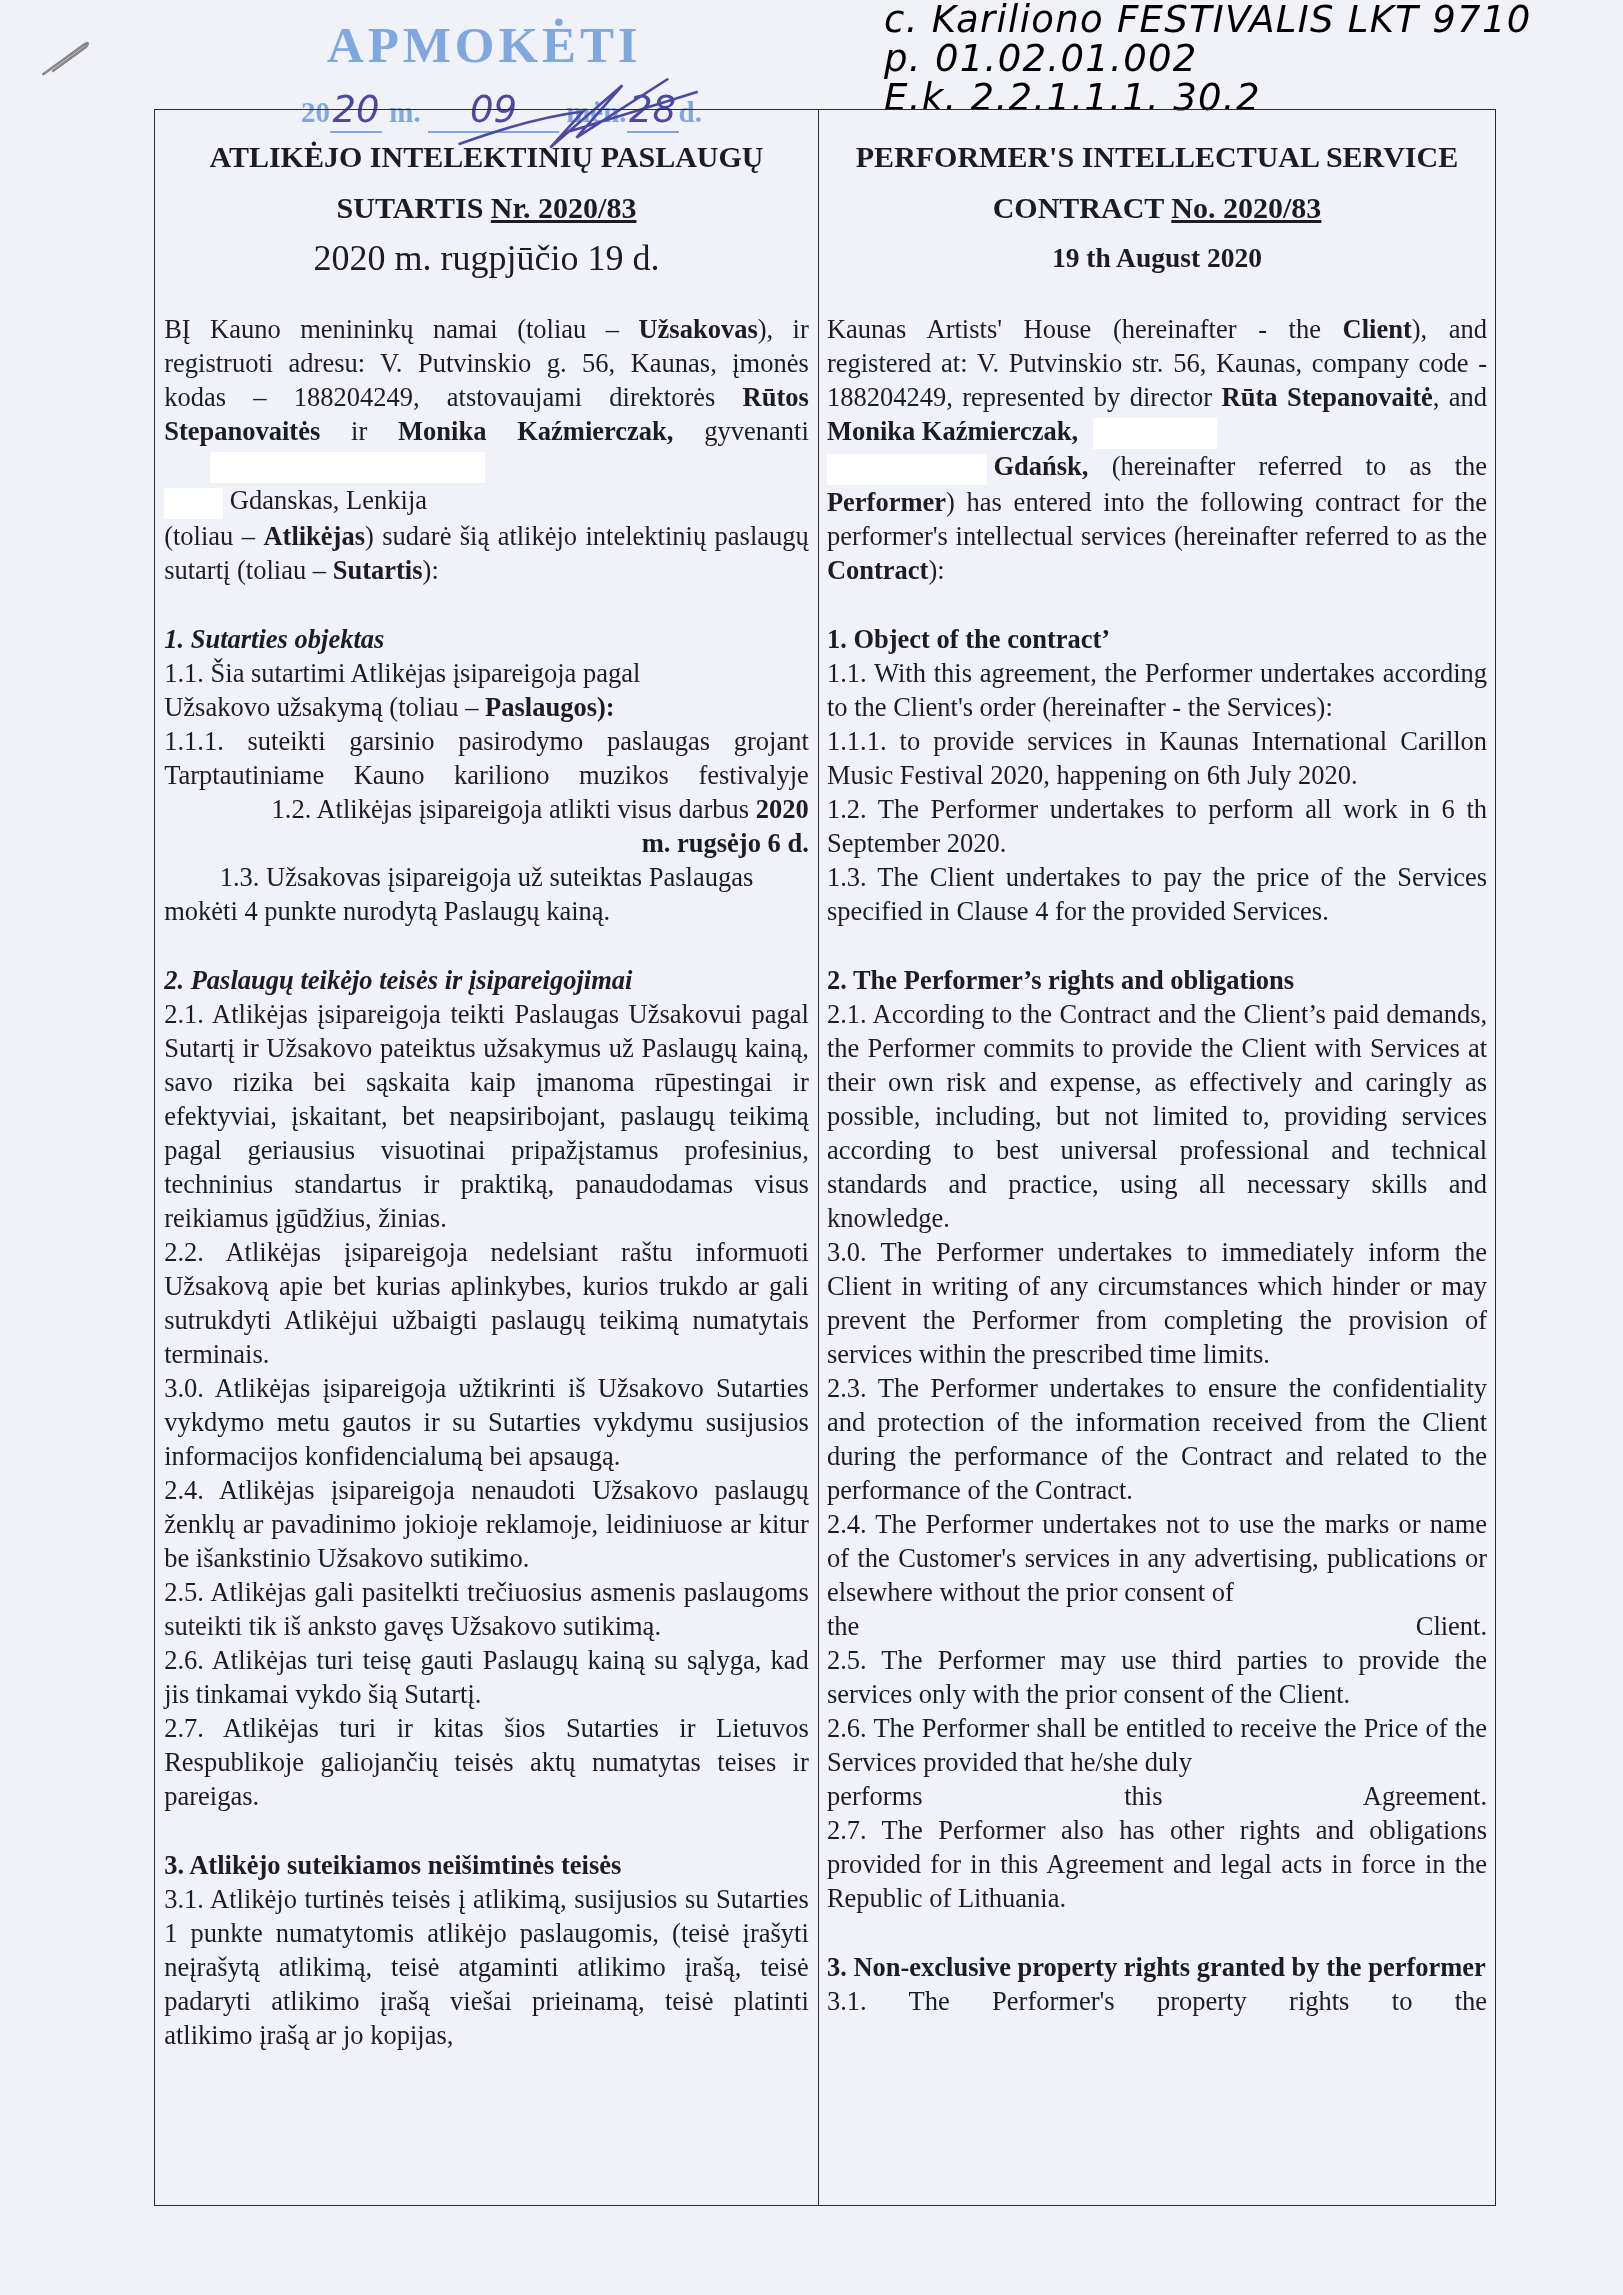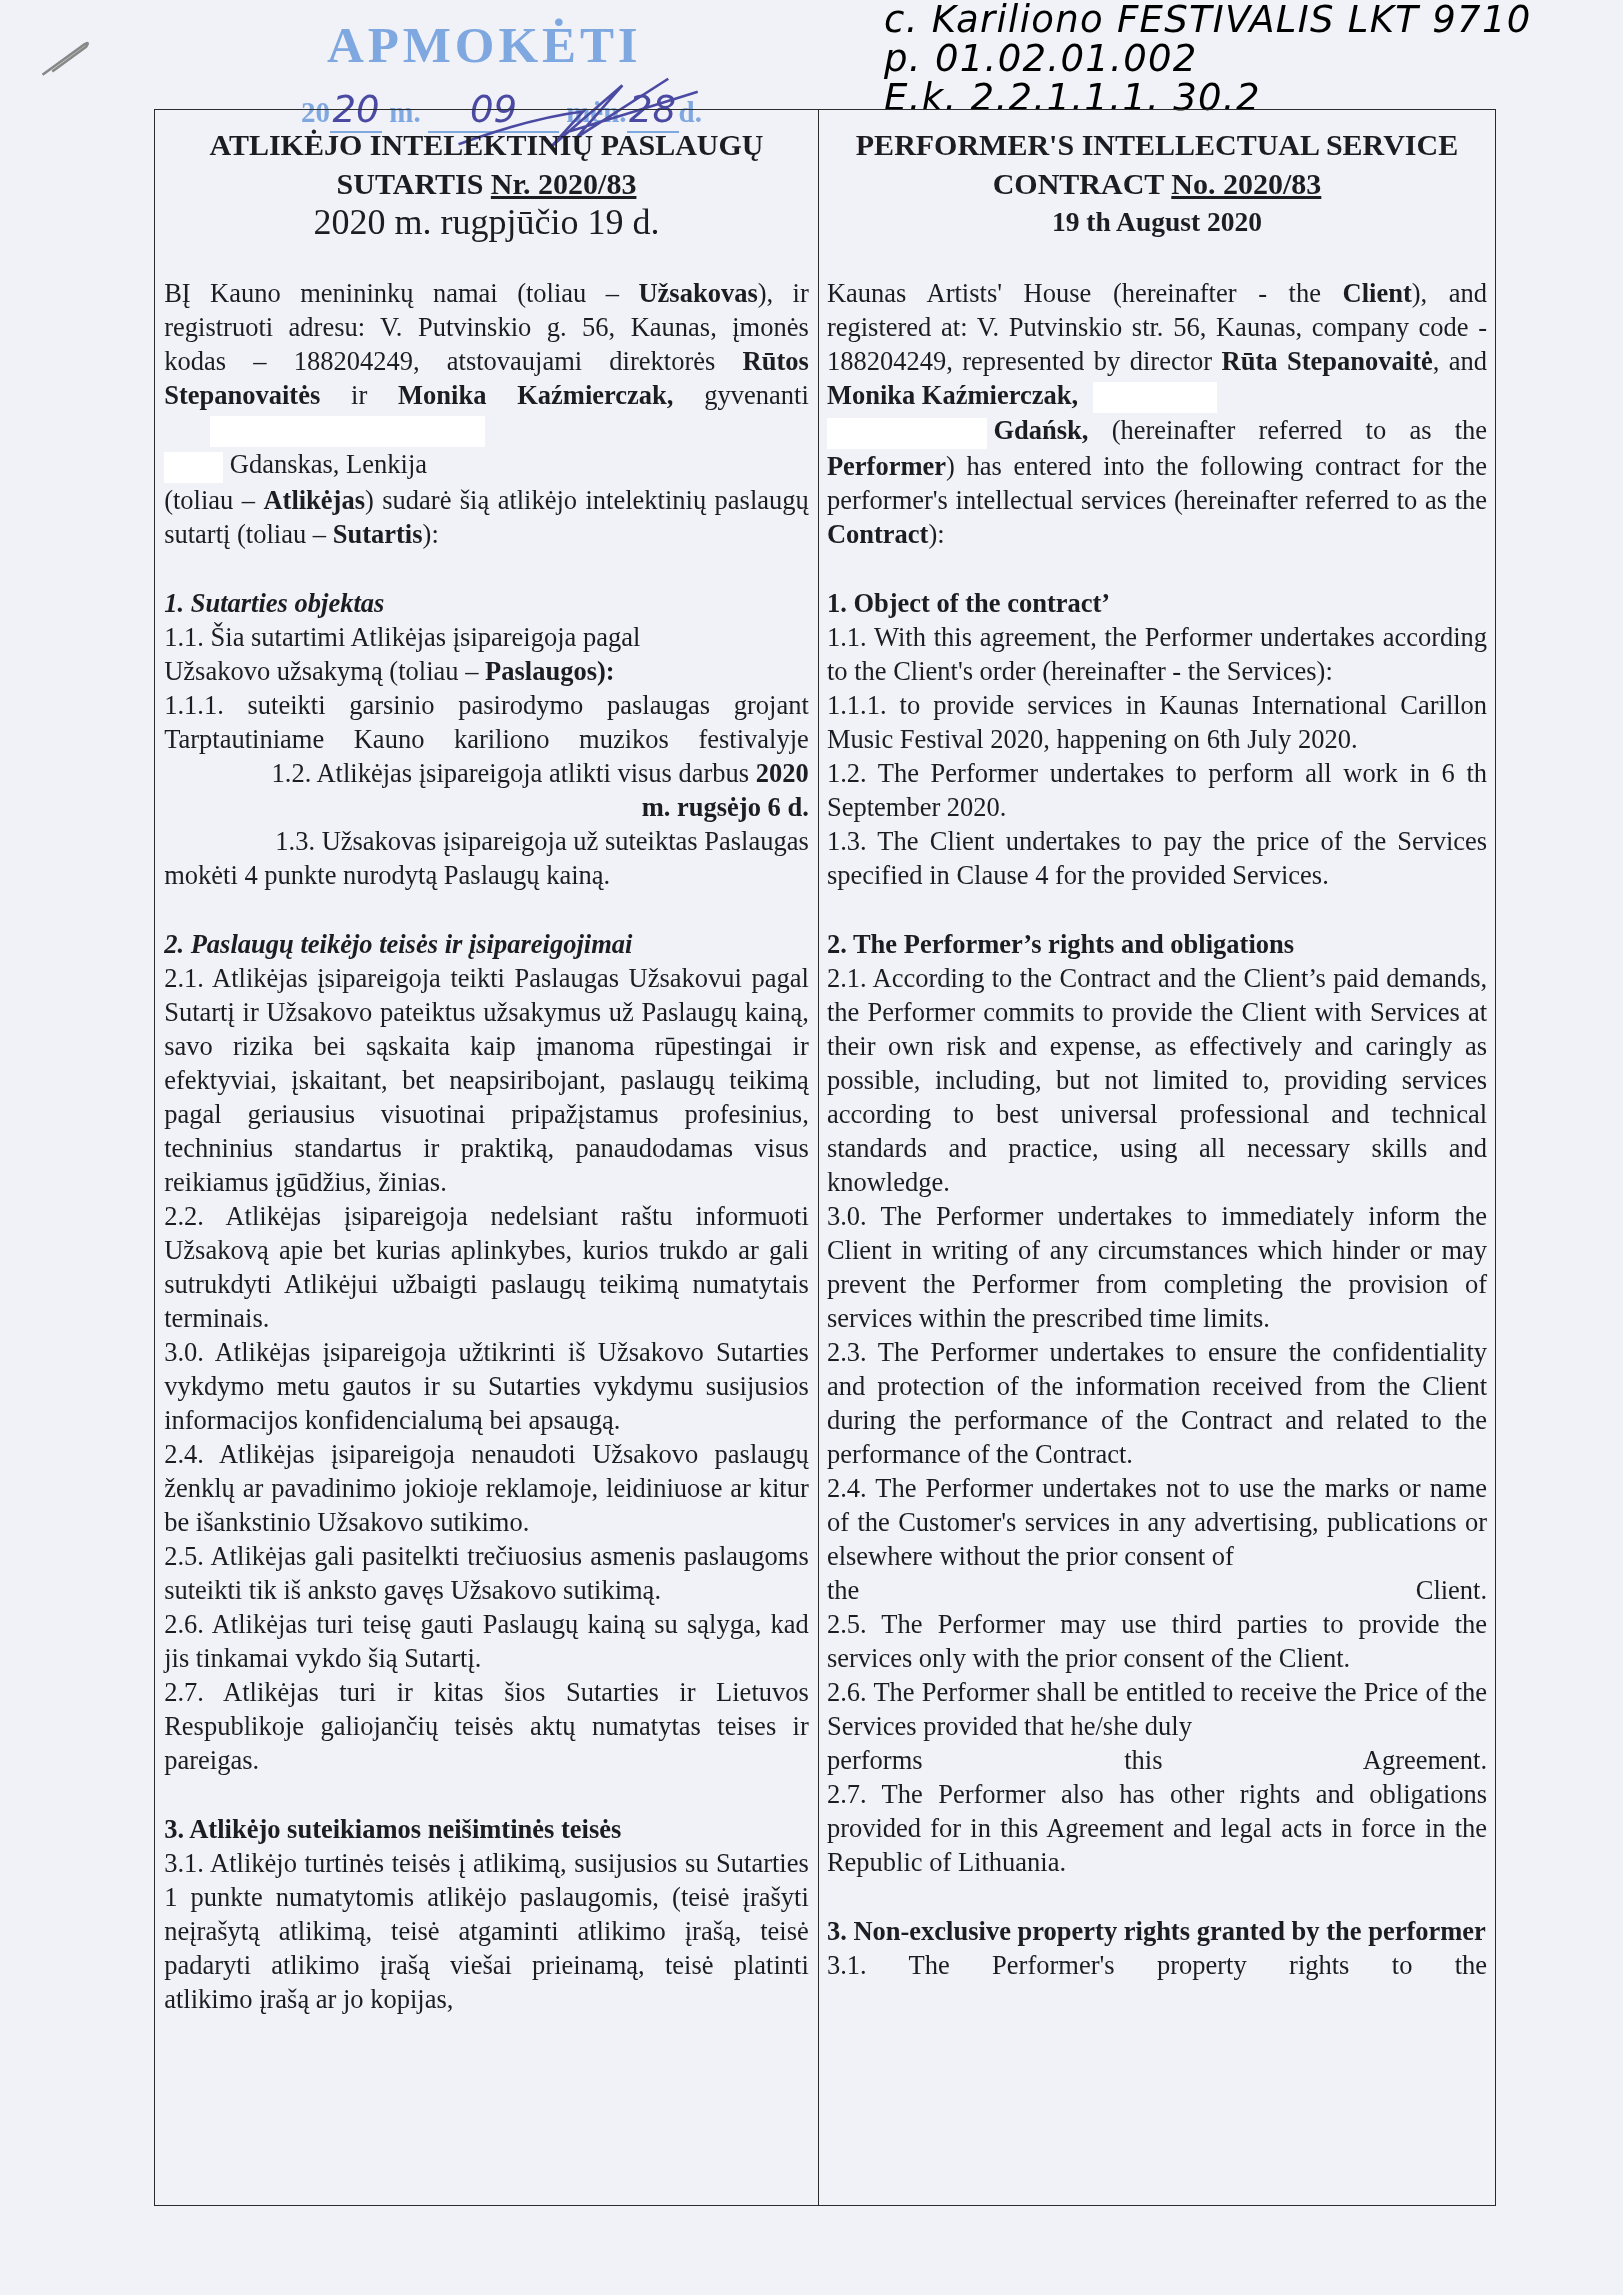--- a/index.html
+++ b/index.html
@@ -36,21 +36,21 @@
     border: 1.3px solid #2b2b2b; box-sizing: border-box;
     display: flex;
   }
   .col {
     box-sizing: border-box; height: 100%;
     font-size: 26.5px; line-height: 34px;
     text-align: justify; overflow: hidden;
   }
   .col.left { width: 664px; border-right: 1.3px solid #2b2b2b; padding: 13px 9.2px 0 9.2px; }
   .col.right { flex: 1; padding: 13px 7.9px 0 7.9px; }
-  .title { text-align: center; font-weight: bold; font-size: 30px; line-height: 35px; margin: 4px; }
+  .title { text-align: center; font-weight: bold; font-size: 30px; line-height: 35px; margin: 16px; }
   .title .u { text-decoration: underline; }
   .title-date { text-align: center; font-size: 36px; line-height: 34px; margin: 0 0 37px 0; }
   .title-date.bold { font-weight: bold; font-size: 27.5px; }
   p { margin: 0; }
   .gap { height: 35px; }
   .b { font-weight: bold; }
   .h-it { font-style: italic; font-weight: bold; }
   .h-b { font-weight: bold; }
   .redact { display: inline-block; background: #ffffff; height: 31px; vertical-align: middle; }
   .spread { text-align-last: justify; }
@@ -96,21 +96,21 @@
       <span>(toliau – </span><span class="b">Atlikėjas</span><span>) sudarė šią atlikėjo intelektinių paslaugų sutartį (toliau – </span><span class="b">Sutartis</span><span>):</span>
     </p>
     <div class="gap"></div>
 
     <p class="h-it">1. Sutarties objektas</p>
     <p style="text-align:left">1.1. Šia sutartimi Atlikėjas įsipareigoja pagal</p>
     <p style="text-align:left"><span>Užsakovo užsakymą (toliau – </span><span class="b">Paslaugos):</span></p>
     <p class="spread">1.1.1. suteikti garsinio pasirodymo paslaugas  grojant</p>
     <p class="spread">Tarptautiniame  Kauno kariliono muzikos festivalyje</p>
     <p style="text-align:right"><span>1.2. Atlikėjas įsipareigoja atlikti visus darbus </span> <span class="b">2020</span><br><span class="b">m. rugsėjo 6 d.</span></p>
-    <p style="text-align:right">1.3. Užsakovas įsipareigoja už suteiktas Paslaugas</p>
+    <p style="text-align:center">1.3. Užsakovas įsipareigoja už suteiktas Paslaugas</p>
     <p style="text-align:left">mokėti 4 punkte nurodytą Paslaugų kainą.</p>
     <div class="gap"></div>
 
     <p class="h-it">2. Paslaugų teikėjo teisės ir įsipareigojimai</p>
     <p>2.1. Atlikėjas įsipareigoja teikti Paslaugas Užsakovui pagal Sutartį ir Užsakovo pateiktus užsakymus už Paslaugų kainą, savo rizika bei sąskaita kaip įmanoma rūpestingai ir efektyviai, įskaitant, bet neapsiribojant, paslaugų teikimą pagal geriausius visuotinai pripažįstamus profesinius, techninius standartus ir praktiką, panaudodamas visus reikiamus įgūdžius, žinias.</p>
     <p>2.2. Atlikėjas įsipareigoja nedelsiant raštu informuoti Užsakovą apie bet kurias aplinkybes, kurios trukdo ar gali sutrukdyti Atlikėjui užbaigti paslaugų teikimą numatytais terminais.</p>
     <p>3.0. Atlikėjas įsipareigoja užtikrinti iš Užsakovo Sutarties vykdymo metu gautos ir su Sutarties vykdymu susijusios informacijos konfidencialumą bei apsaugą.</p>
     <p>2.4. Atlikėjas įsipareigoja nenaudoti Užsakovo paslaugų ženklų ar pavadinimo jokioje reklamoje, leidiniuose ar kitur be išankstinio Užsakovo sutikimo.</p>
     <p>2.5. Atlikėjas gali pasitelkti trečiuosius asmenis paslaugoms suteikti tik iš anksto gavęs Užsakovo sutikimą.</p>
     <p>2.6. Atlikėjas turi teisę gauti Paslaugų kainą su sąlyga, kad jis tinkamai vykdo šią Sutartį.</p>

